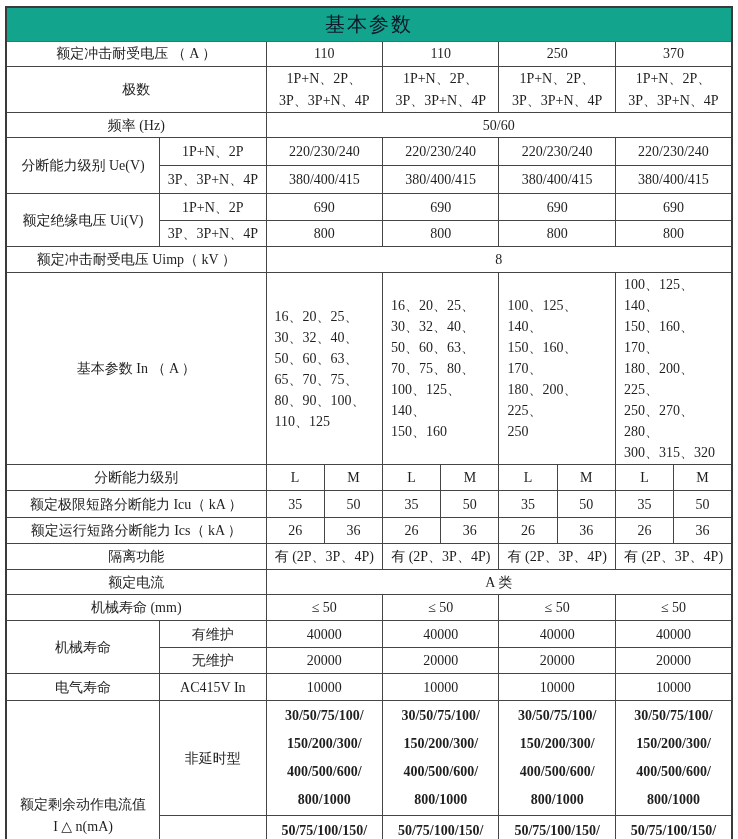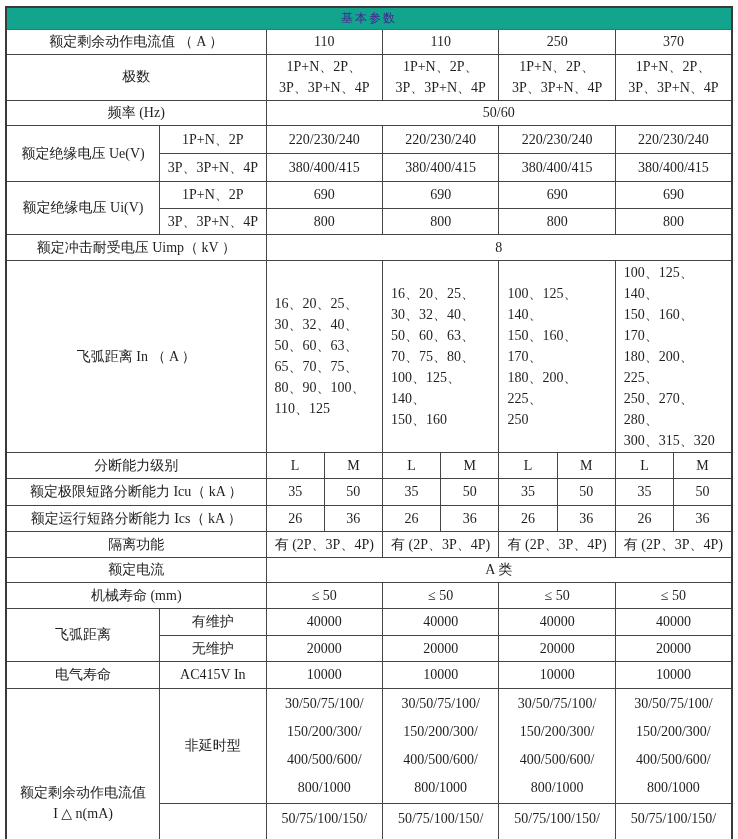--- a/index.html
+++ b/index.html
@@ -15,28 +15,28 @@
   }
   td{
     border:1px solid #454545;
     text-align:center;vertical-align:middle;
     font-size:14px;line-height:1.55;
     padding:1px 3px;
     white-space:pre-line;
     overflow:hidden;
   }
   td.title{
-    background:#12a48c;color:#4c1d95;
-    font-size:12px;letter-spacing:2px;
+    background:#12a48c;color:#0f172a;
+    font-size:20px;letter-spacing:2px;
     border:1px solid #0e8a76;
   }
   td.list{
     text-align:left;padding-left:8px;line-height:1.5;
   }
-  td.tall{line-height:2.0;}
+  td.tall{line-height:2.0;font-weight:bold;}
 </style>
 </head>
 <body>
 
 <div class="wrap">
 <table>
   <colgroup>
     <col style="width:153px">
         <col style="width:106px">
     <col style="width:58px">
@@ -48,21 +48,21 @@
     <col style="width:58px">
         <col style="width:58px">
   </colgroup>
 
   <tbody>
         <tr style="height:22px">
     <td class="title" colspan="10">基本参数</td>
   </tr>
 
   <tr style="height:25px">
-    <td colspan="2">额定剩余动作电流值 （ A ）</td>
+    <td colspan="2">额定冲击耐受电压 （ A ）</td>
     <td colspan="2">110</td>
     <td colspan="2">110</td>
     <td colspan="2">250</td>
     <td colspan="2">370</td>
   </tr>
 
   <tr style="height:44px">
     <td colspan="2">极数</td>
     <td colspan="2">1P+N、2P、
 3P、3P+N、4P</td>
@@ -73,21 +73,21 @@
     <td colspan="2">1P+N、2P、
 3P、3P+N、4P</td>
   </tr>
 
   <tr style="height:25px">
     <td colspan="2">频率 (Hz)</td>
     <td colspan="8">50/60</td>
   </tr>
 
   <tr style="height:28px">
-    <td rowspan="2">额定绝缘电压 Ue(V)</td>
+    <td rowspan="2">分断能力级别 Ue(V)</td>
     <td>1P+N、2P</td>
     <td colspan="2">220/230/240</td>
     <td colspan="2">220/230/240</td>
     <td colspan="2">220/230/240</td>
     <td colspan="2">220/230/240</td>
   </tr>
   <tr style="height:28px">
     <td>3P、3P+N、4P</td>
     <td colspan="2">380/400/415</td>
     <td colspan="2">380/400/415</td>
@@ -110,21 +110,21 @@
     <td colspan="2">800</td>
     <td colspan="2">800</td>
   </tr>
 
   <tr style="height:26px">
     <td colspan="2">额定冲击耐受电压 Uimp（ kV ）</td>
     <td colspan="8">8</td>
   </tr>
 
   <tr style="height:124px">
-    <td colspan="2">飞弧距离 In （ A ）</td>
+    <td colspan="2">基本参数 In （ A ）</td>
     <td colspan="2" class="list">16、20、25、
 30、32、40、
 50、60、63、
 65、70、75、
 80、90、100、
 110、125</td>
     <td colspan="2" class="list">16、20、25、
 30、32、40、
 50、60、63、
 70、75、80、
@@ -192,21 +192,21 @@
 
   <tr style="height:26px">
     <td colspan="2">机械寿命 (mm)</td>
     <td colspan="2">≤ 50</td>
     <td colspan="2">≤ 50</td>
     <td colspan="2">≤ 50</td>
     <td colspan="2">≤ 50</td>
   </tr>
 
   <tr style="height:27px">
-    <td rowspan="2">飞弧距离</td>
+    <td rowspan="2">机械寿命</td>
     <td>有维护</td>
     <td colspan="2">40000</td>
     <td colspan="2">40000</td>
     <td colspan="2">40000</td>
     <td colspan="2">40000</td>
   </tr>
   <tr style="height:26px">
     <td>无维护</td>
     <td colspan="2">20000</td>
     <td colspan="2">20000</td>

